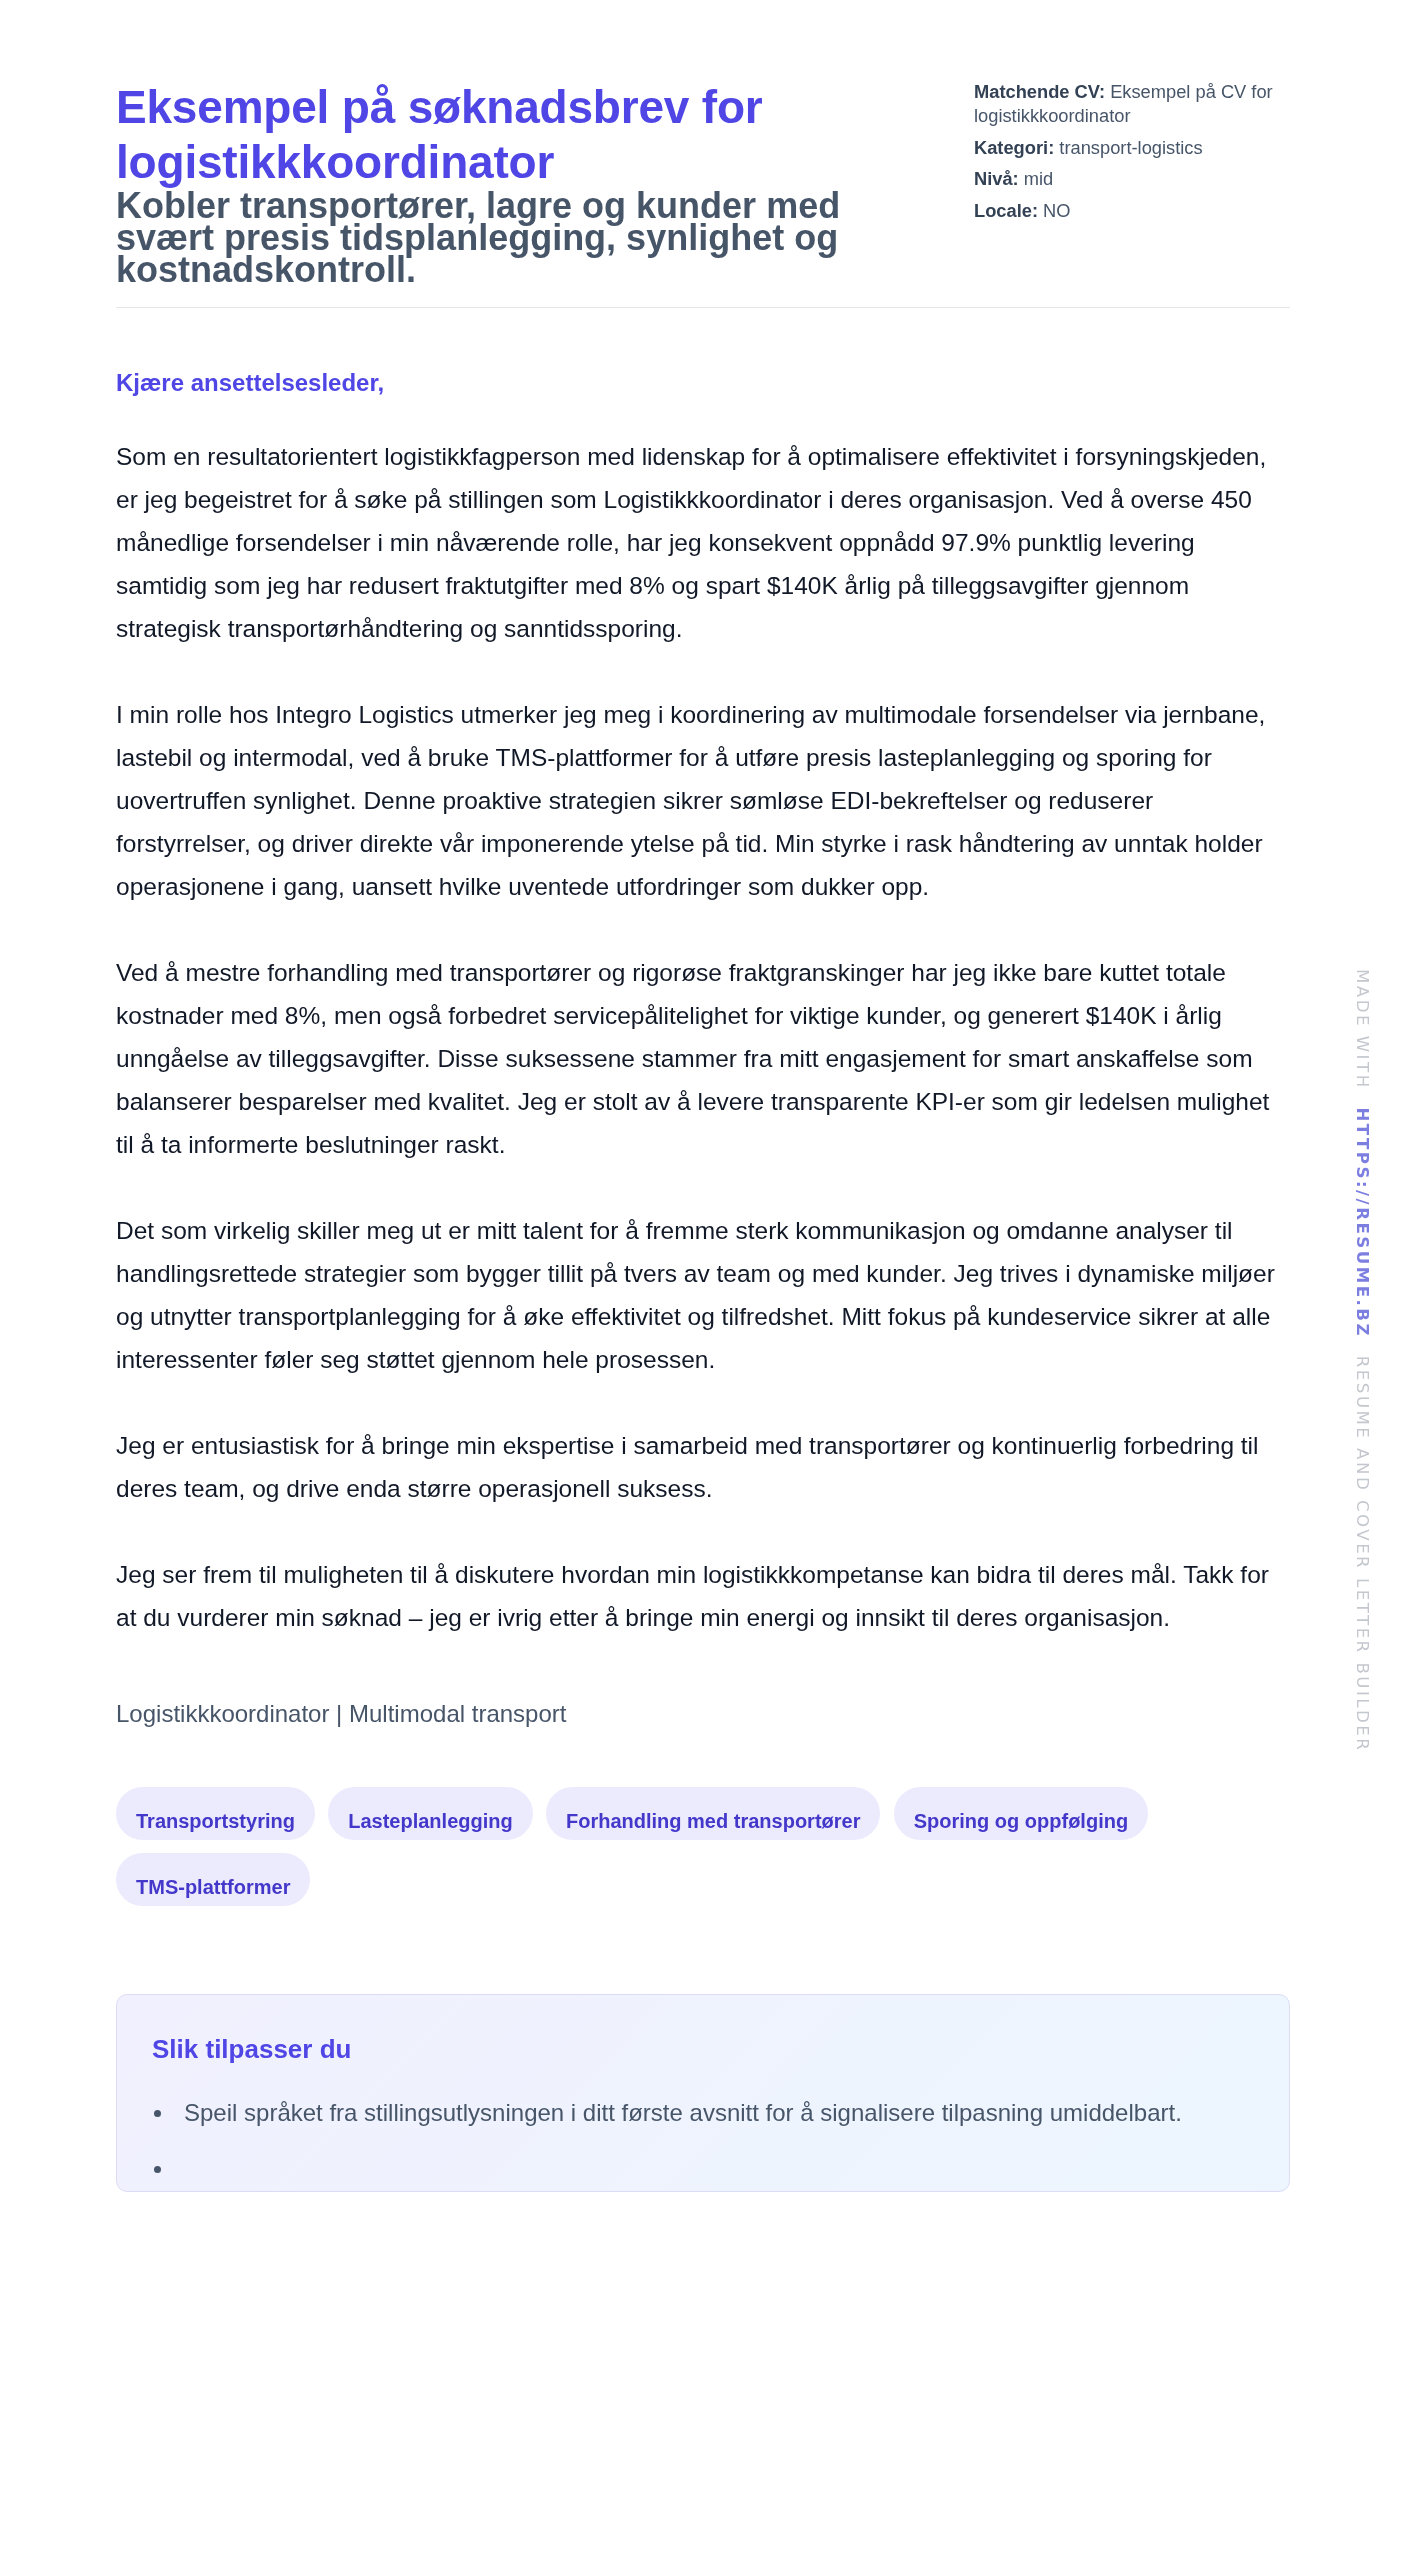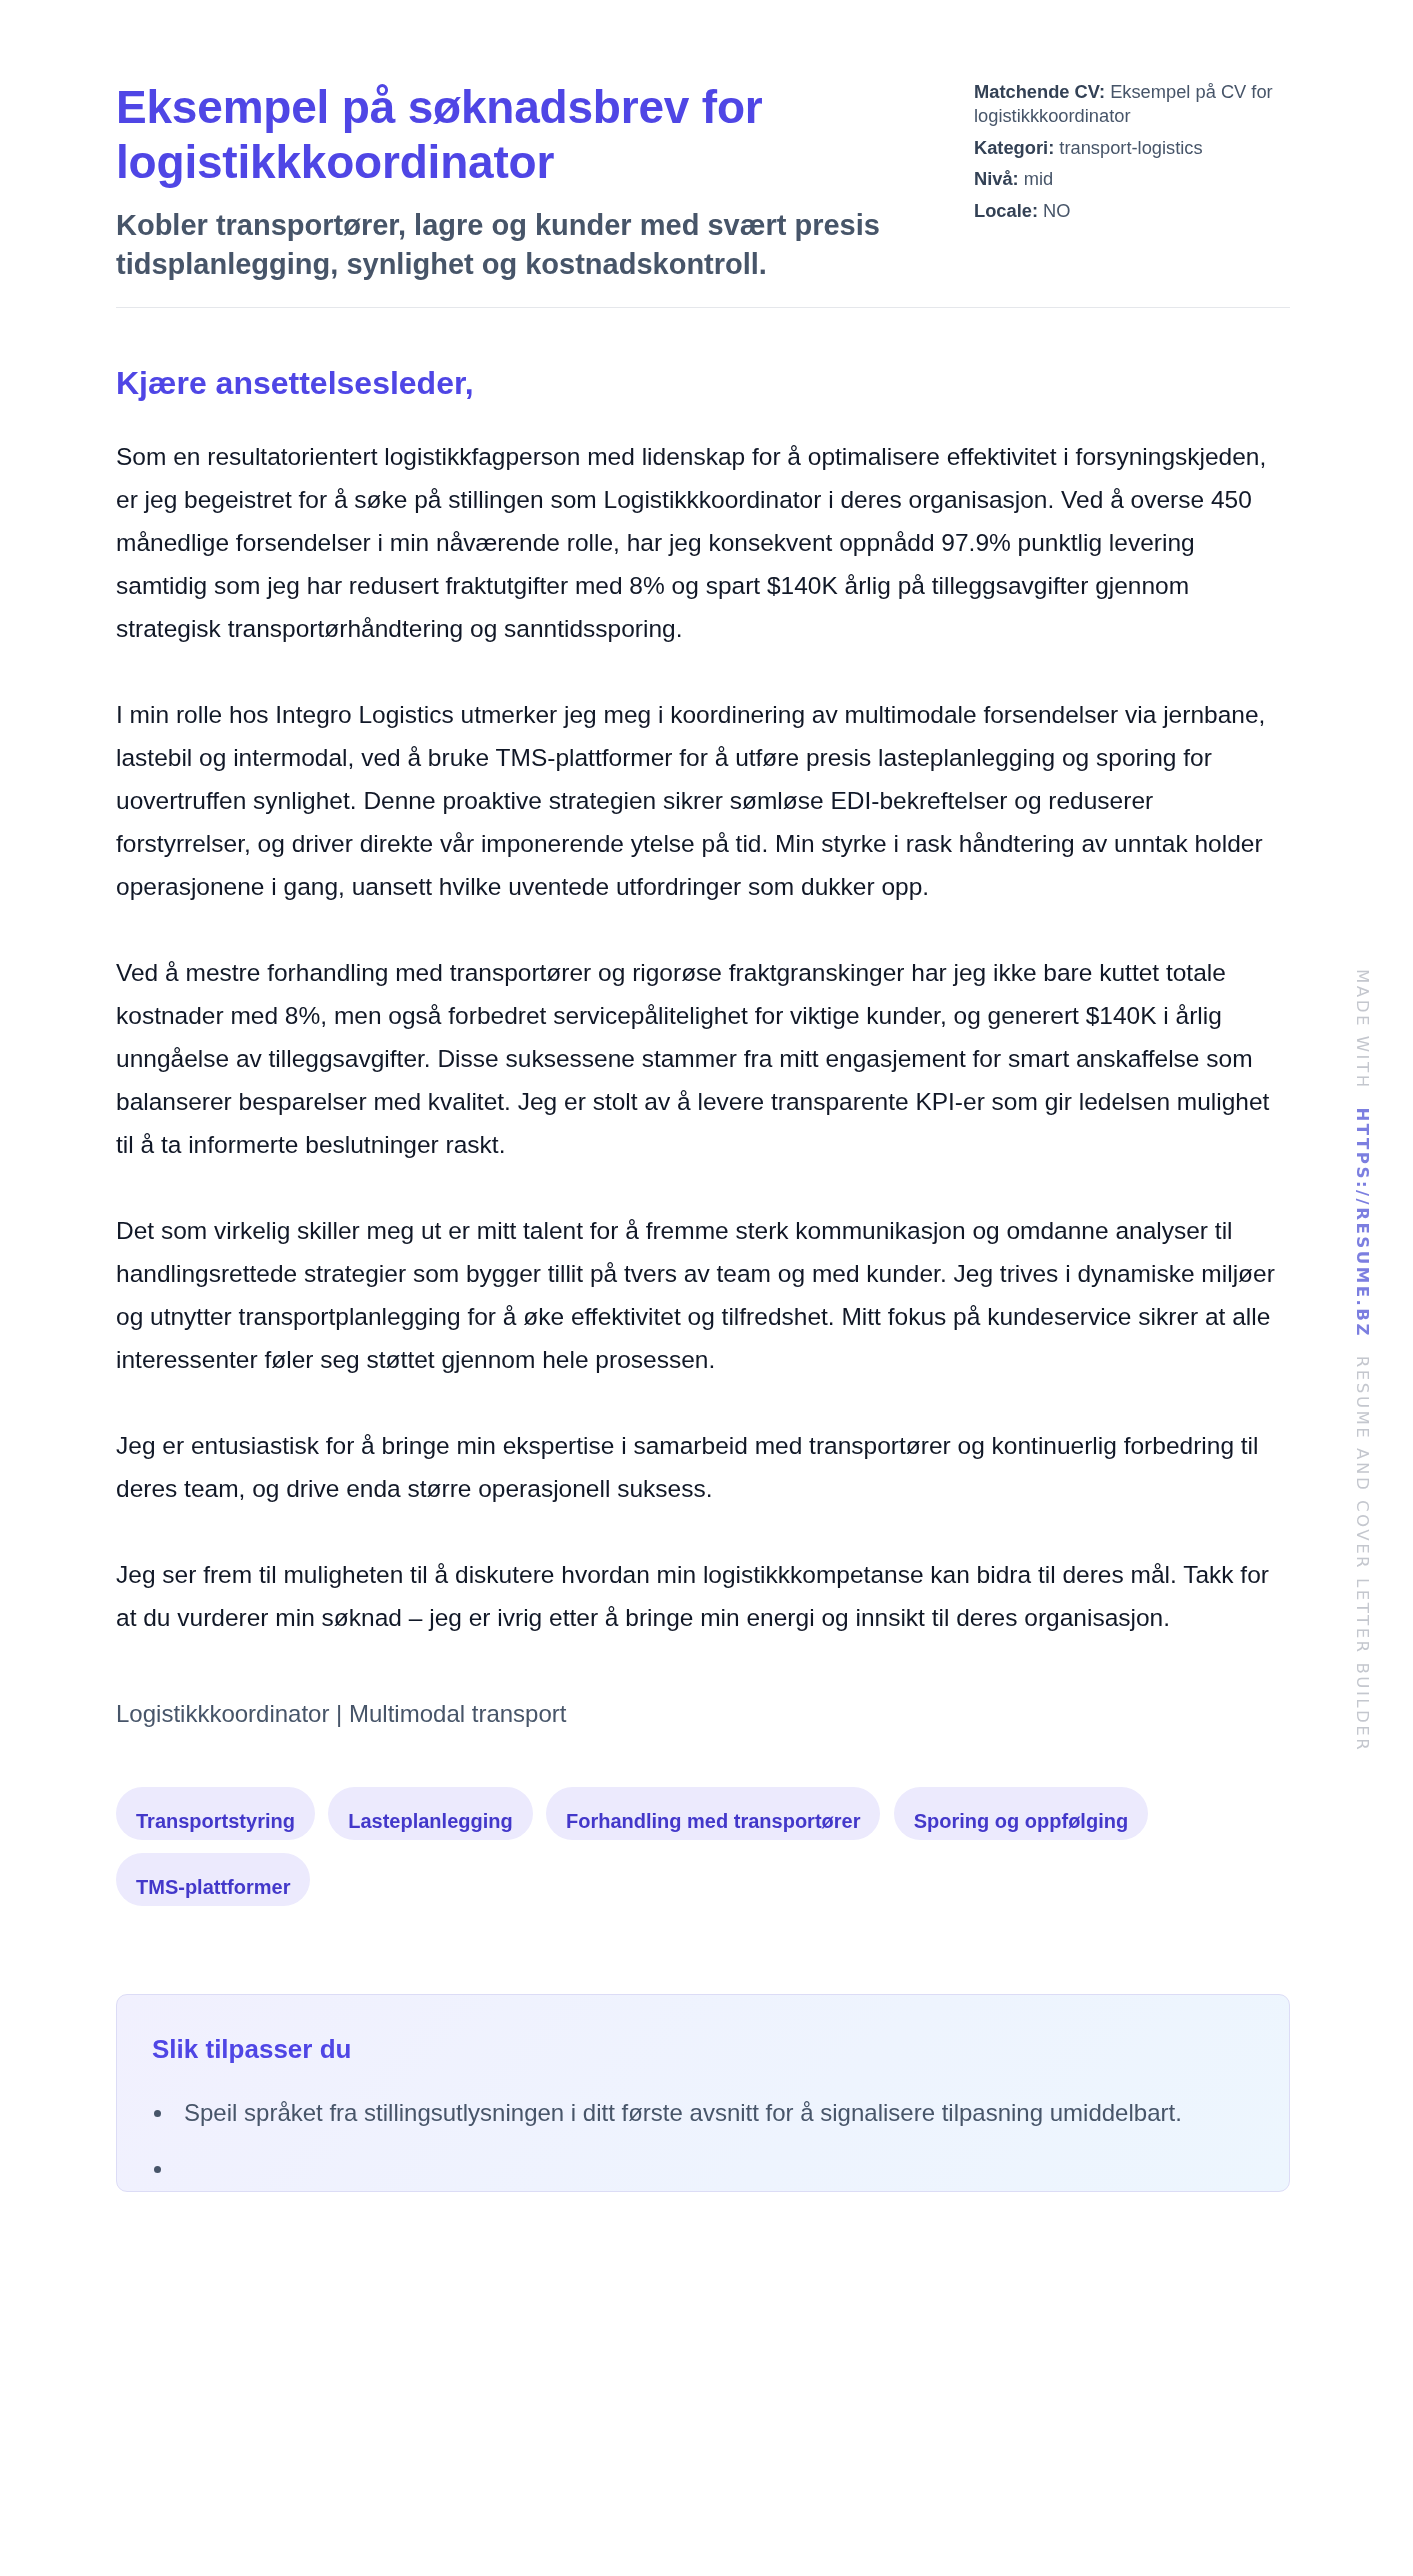--- a/index.html
+++ b/index.html
@@ -26,44 +26,44 @@
     }
     .title {
       font-size: 46px;
       font-weight: 700;
       color: #4f46e5;
       line-height: 55px;
       width: 832px;
       letter-spacing: -0.2px;
     }
     .subtitle {
-      font-size: 29px;
-      font-weight: 700;
-      color: #475569;
-      line-height: 39px;
+      font-size: 36px;
+      font-weight: 700;
+      color: #475569;
+      line-height: 32px;
       width: 832px;
-      margin-top: 16px;
+      margin-top: 0px;
     }
     .meta {
       position: absolute;
       right: 0;
       top: 80px;
       width: 316px;
       text-align: left;
       font-size: 18.3px;
       color: #475569;
       line-height: 24px;
     }
     .meta .row { margin-bottom: 7.5px; }
     .meta b { font-weight: 700; color: #334155; }
 
     
     .letter { padding-top: 60px; }
     .greeting {
-      font-size: 32px;
+      font-size: 24px;
       font-weight: 700;
       color: #4f46e5;
       line-height: 30px;
       margin-bottom: 37px;
     }
     .para {
       font-size: 24.5px;
       line-height: 43px;
       color: #111827;
       margin-bottom: 43px;

